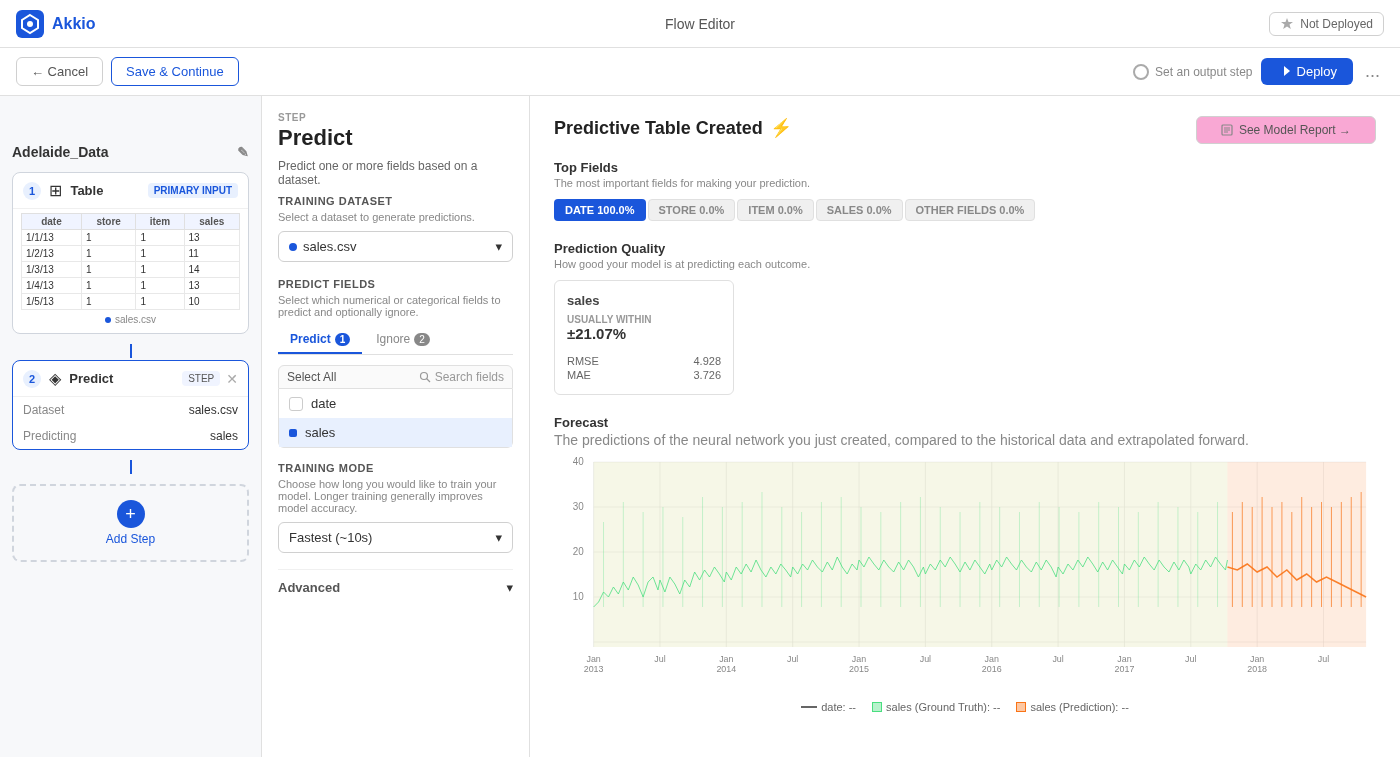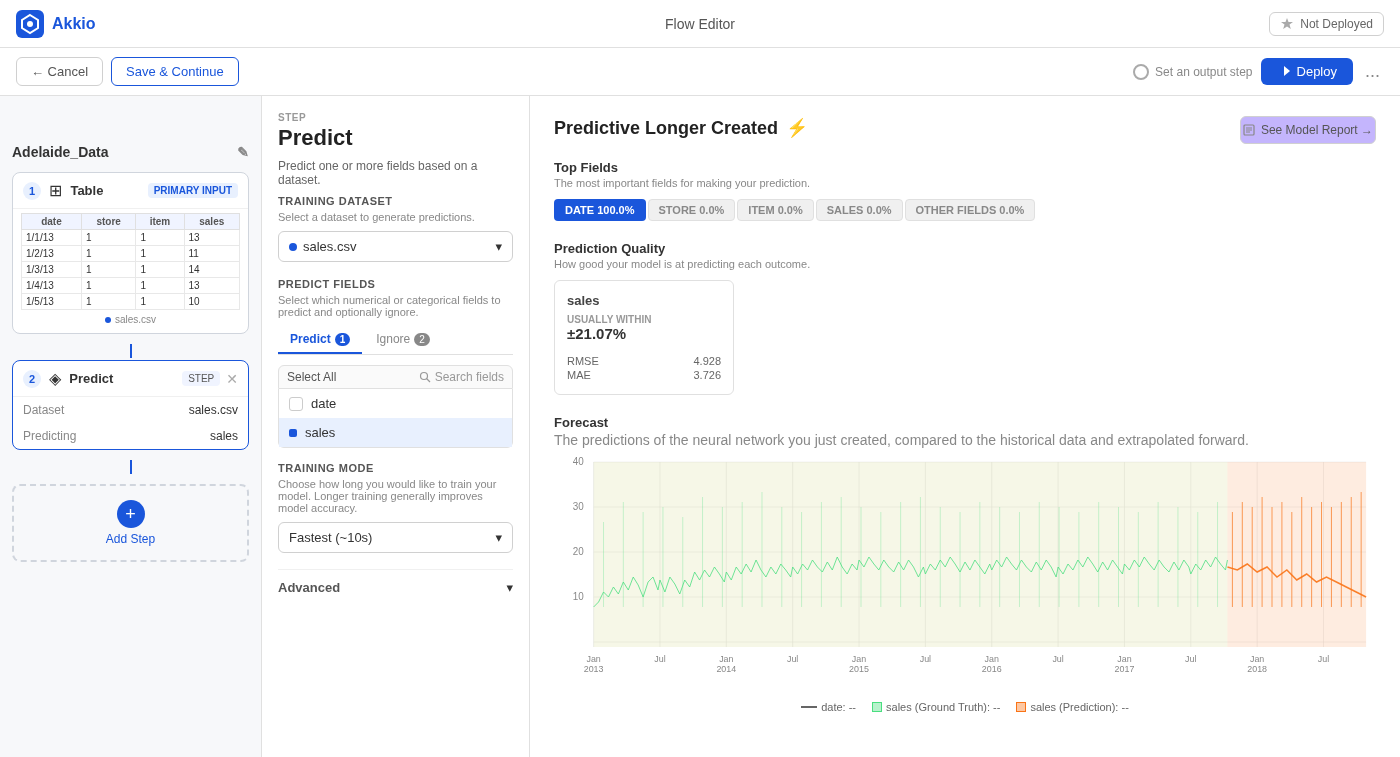--- a/index.html
+++ b/index.html
@@ -89,21 +89,21 @@
     .field-color-dot { width: 8px; height: 8px; border-radius: 2px; background: #1a56db; }
 
     .training-mode-section { margin-bottom: 0; }
     .advanced-section { display: flex; align-items: center; justify-content: space-between; padding: 10px 0; border-top: 1px solid #f0f0f0; cursor: pointer; }
     .advanced-label { font-size: 13px; font-weight: 600; color: #555; }
 
     
     .right-panel { flex: 1; background: #fff; overflow-y: auto; padding: 20px 24px; }
     .right-panel-title { font-size: 18px; font-weight: 700; color: #222; display: flex; align-items: center; gap: 8px; margin-bottom: 4px; }
     .lightning { font-size: 18px; }
-    .see-report-btn { margin-left: auto; border: 1px solid #d0d0d0; border-radius: 6px; padding: 6px 2px; cursor: pointer; font-size: 12px; color: #555; background: #c4b5fd; display: flex; align-items: center; gap: 6px; }
+    .see-report-btn { margin-left: auto; border: 1px solid #d0d0d0; border-radius: 6px; padding: 6px 24px; cursor: pointer; font-size: 12px; color: #555; background: #f9a8d4; display: flex; align-items: center; gap: 6px; }
 
     .top-fields-section { margin-bottom: 20px; }
     .top-fields-title { font-weight: 600; font-size: 13px; margin-bottom: 2px; }
     .top-fields-desc { font-size: 11px; color: #888; margin-bottom: 10px; }
     .field-tabs { display: flex; gap: 2px; flex-wrap: wrap; }
     .field-tab { padding: 4px 10px; border-radius: 4px; font-size: 11px; font-weight: 600; cursor: pointer; border: 1px solid transparent; }
     .field-tab.active { background: #1a56db; color: #fff; }
     .field-tab.inactive { background: #f0f0f0; color: #888; border: 1px solid #e0e0e0; }
 
     .pred-quality { margin-bottom: 20px; }
@@ -334,21 +334,21 @@
 
     <div class="advanced-section">
       <span class="advanced-label">Advanced</span>
       <span class="chevron-down"></span>
     </div>
   </div>
 
   <div class="right-panel">
     <div style="display:flex;align-items:center;margin-bottom:16px;">
       <div class="right-panel-title">
-        <span>Predictive Longer Created</span>
+        <span>Predictive Table Created</span>
         <span class="lightning">⚡</span>
       </div>
       <button class="see-report-btn">
         <svg width="12" height="12" viewBox="0 0 12 12" fill="none">
             <rect x="1" y="1" width="10" height="10" rx="1" stroke="#888" stroke-width="1.2"></rect>
             <line x1="3" y1="4" x2="9" y2="4" stroke="#888" stroke-width="1"></line>
             <line x1="3" y1="6" x2="9" y2="6" stroke="#888" stroke-width="1"></line>
             <line x1="3" y1="8" x2="7" y2="8" stroke="#888" stroke-width="1"></line>
           </svg>
         <span>See Model Report →</span>

